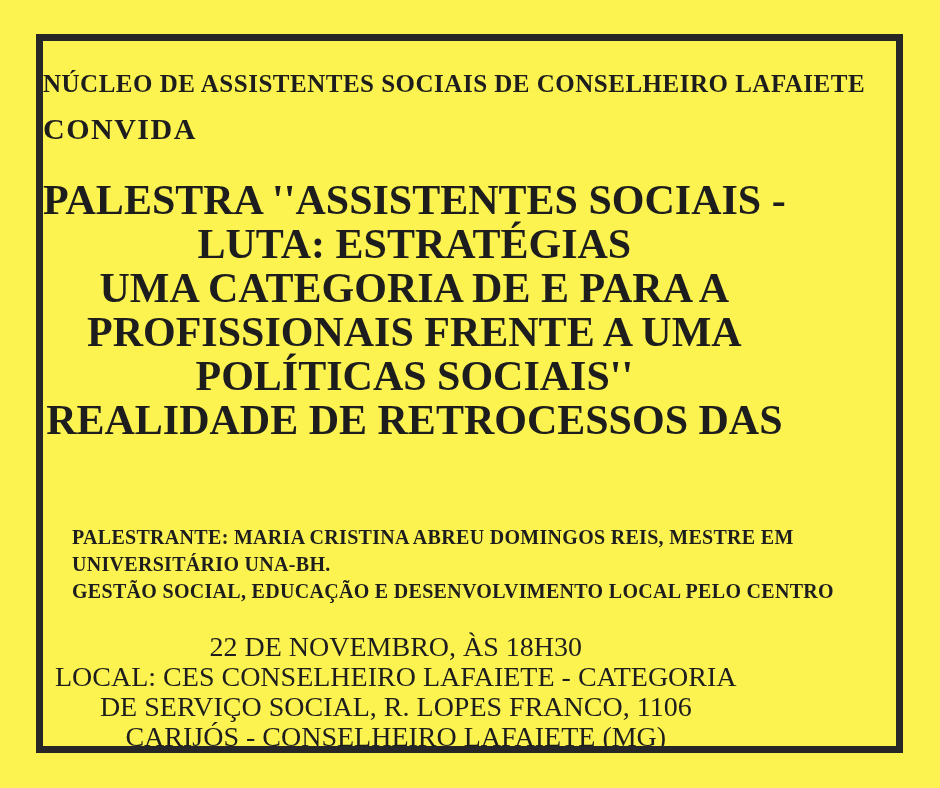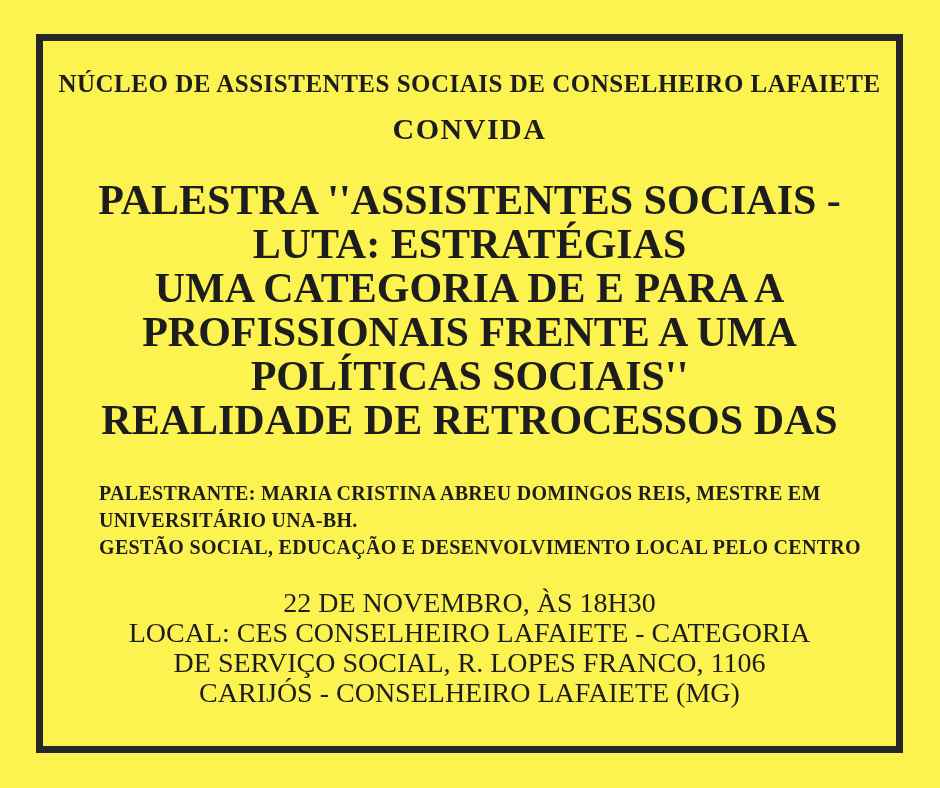--- a/index.html
+++ b/index.html
@@ -28,21 +28,21 @@
     width: 867px;
     height: 719px;
     border: 7px solid var(--frame);
     overflow: hidden;
   }
   .content {
     width: 100%;
     height: 100%;
     display: flex;
     flex-direction: column;
-    align-items: center;
+    align-items: flex-start;
     text-align: center;
   }
   .org-name {
     margin-top: 28px;
     font-size: 25px;
     font-weight: bold;
     letter-spacing: 0.5px;
     line-height: 30px;
     white-space: nowrap;
   }
@@ -54,43 +54,43 @@
     line-height: 34px;
   }
   .title-block {
     margin-top: 32px;
     font-size: 42px;
     font-weight: bold;
     line-height: 44px;
   }
   .title-line { white-space: nowrap; }
   .speaker-block {
-    margin-top: 38px;
+    margin-top: 82px;
     text-align: left;
-    padding-left: 41px;
+    padding-left: 29px;
     padding-right: 20px;
     font-size: 20px;
     font-weight: bold;
     letter-spacing: 0.3px;
     line-height: 27px;
   }
   .speaker-line { white-space: nowrap; }
   .divider {
     margin: 7px 14px 6px 14px;
     height: 7px;
     background: var(--frame);
     flex-shrink: 0;
   }
   .event-block {
     margin-top: 7px;
     font-size: 28px;
     font-weight: normal;
     line-height: 30px;
   }
-  .event-line { white-space: nowrap; }
+  .event-line { white-space: nowrap; margin-left: 12px; }
 </style>
 </head>
 <body>
 
 <div class="poster">
   <div class="frame">
     <div class="content">
 
       <div class="org-name">NÚCLEO DE ASSISTENTES SOCIAIS DE CONSELHEIRO LAFAIETE</div>
 

